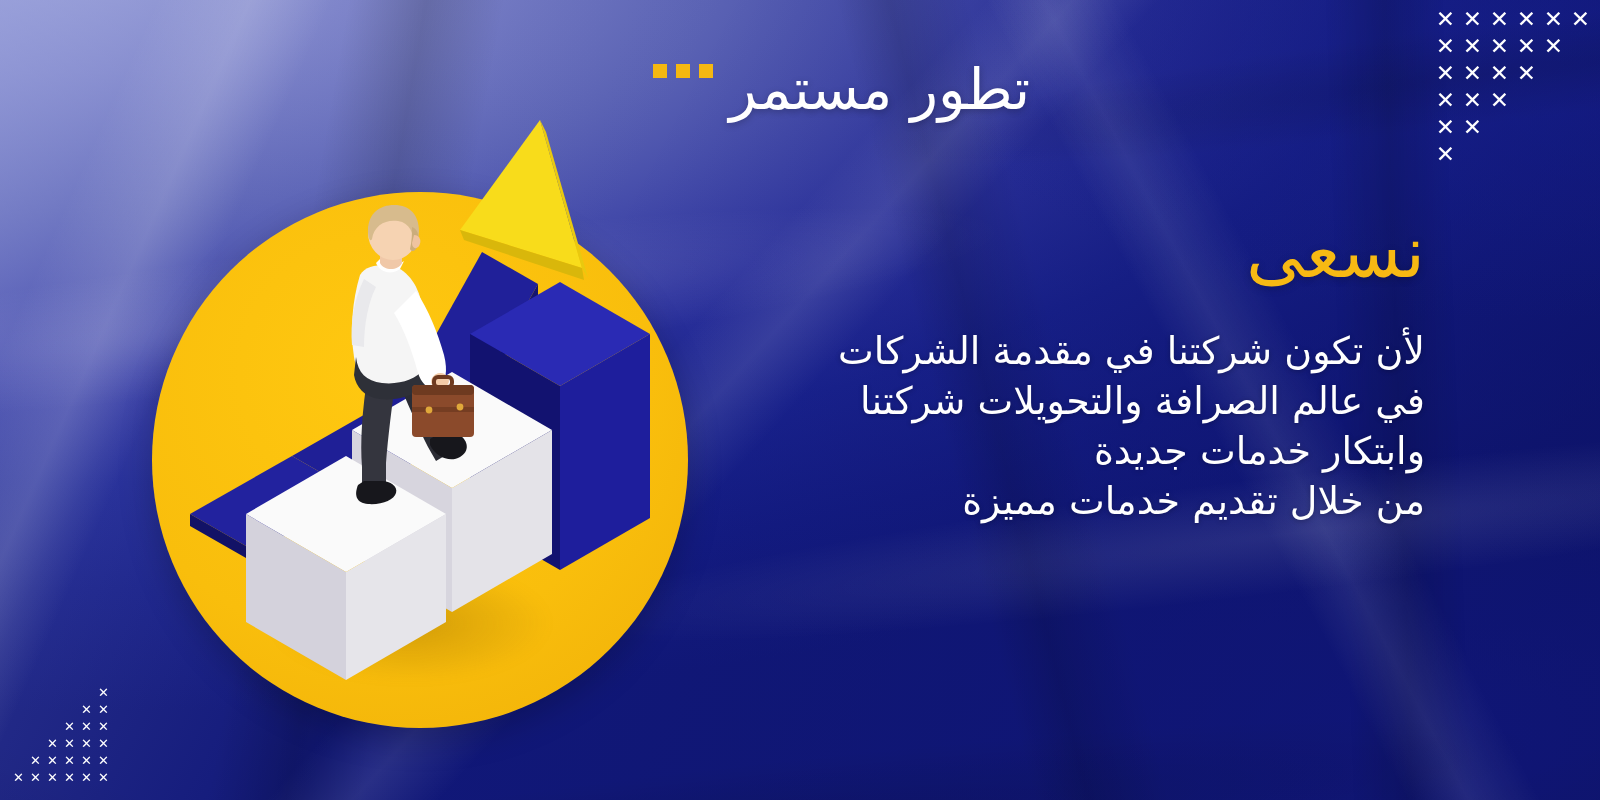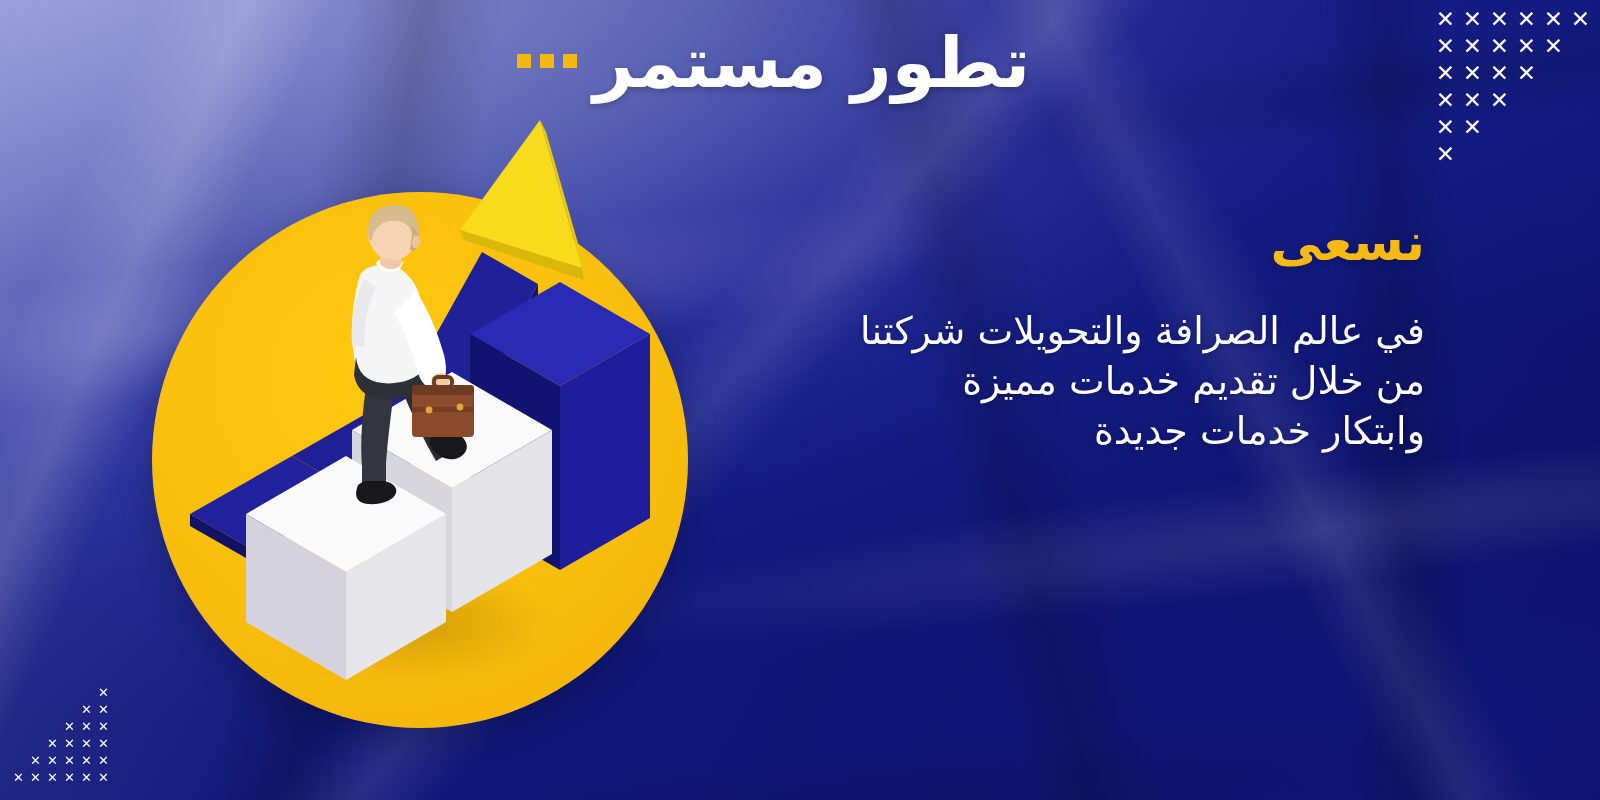--- a/index.html
+++ b/index.html
@@ -67,35 +67,36 @@
   #x-bottom .xcell{width:17px;height:17px;font-size:13px;font-weight:bold;}
   #x-bottom .xrow{justify-content:flex-start;}
 
   
   #headline{
     position:absolute;top:28px;right:570px;
     display:flex;align-items:center;gap:16px;
     direction:rtl;
   }
   #headline .htext{
-    color:#ffffff;font-size:70px;font-weight:bold;
+    color:#ffffff;font-size:57px;font-weight:normal;
     letter-spacing:-1px;line-height:1;
     text-shadow:0 2px 7px rgba(0,0,0,.25);
     white-space:nowrap;
+    margin-top:33px;
   }
   #headline .dots{display:flex;gap:9px;align-items:center;padding-bottom:4px;}
   #headline .dots i{display:block;width:14px;height:14px;background:#F5B811;}
 
   
   #copy{
     position:absolute;right:175px;top:216px;
     width:740px;text-align:right;direction:rtl;
   }
   #copy .eyebrow{
-    color:#F7B913;font-size:52px;font-weight:bold;line-height:1;
+    color:#F7B913;font-size:72px;font-weight:normal;line-height:1;
     margin:0 0 38px 0;letter-spacing:-1px;
     text-shadow:0 2px 8px rgba(0,0,0,.22);
   }
   #copy .para{margin:0;}
   #copy .para .ln{
     display:block;color:#ffffff;font-size:38px;line-height:50px;
     font-weight:400;white-space:nowrap;
     text-shadow:0 1px 5px rgba(0,0,0,.28);
   }
 
@@ -207,23 +208,24 @@
     <span class="dots">
       <i style="background: rgb(245, 184, 17);"></i>
       <i style="background: rgb(245, 184, 17);"></i>
       <i style="background: rgb(245, 184, 17);"></i>
     </span>
   </div>
 
   <div id="copy">
     <div class="eyebrow" style="color: rgb(247, 185, 19);">نسعى</div>
     <div class="para" id="para">
+        <span class="ln">لأن تكون شركتنا في مقدمة الشركات</span>
         <span class="ln">في عالم الصرافة والتحويلات شركتنا</span>
+        <span class="ln">وابتكار خدمات جديدة</span>
         <span class="ln">من خلال تقديم خدمات مميزة</span>
-        <span class="ln">وابتكار خدمات جديدة</span>
       </div>
   </div>
 
   <div id="illo">
 
     <div class="layer circle"></div>
 
     <svg class="layer" width="560" height="640" viewBox="0 0 560 640" style="left:0;top:0;overflow:visible;">
 
       <polygon points="38,414 140,356 196,388 94,446" fill="#22229E"></polygon>

